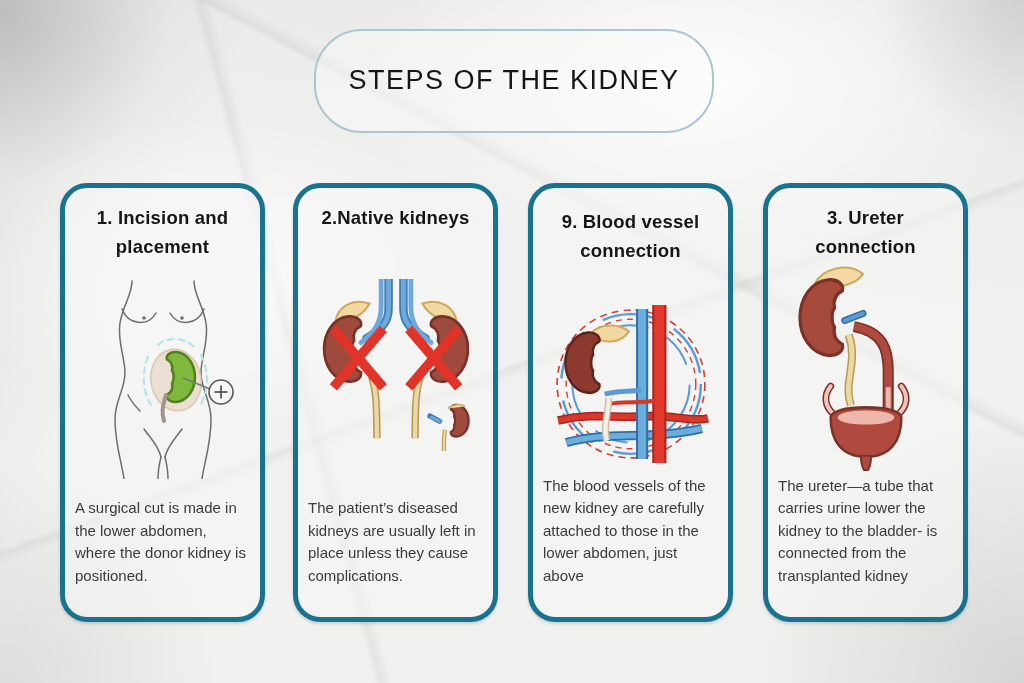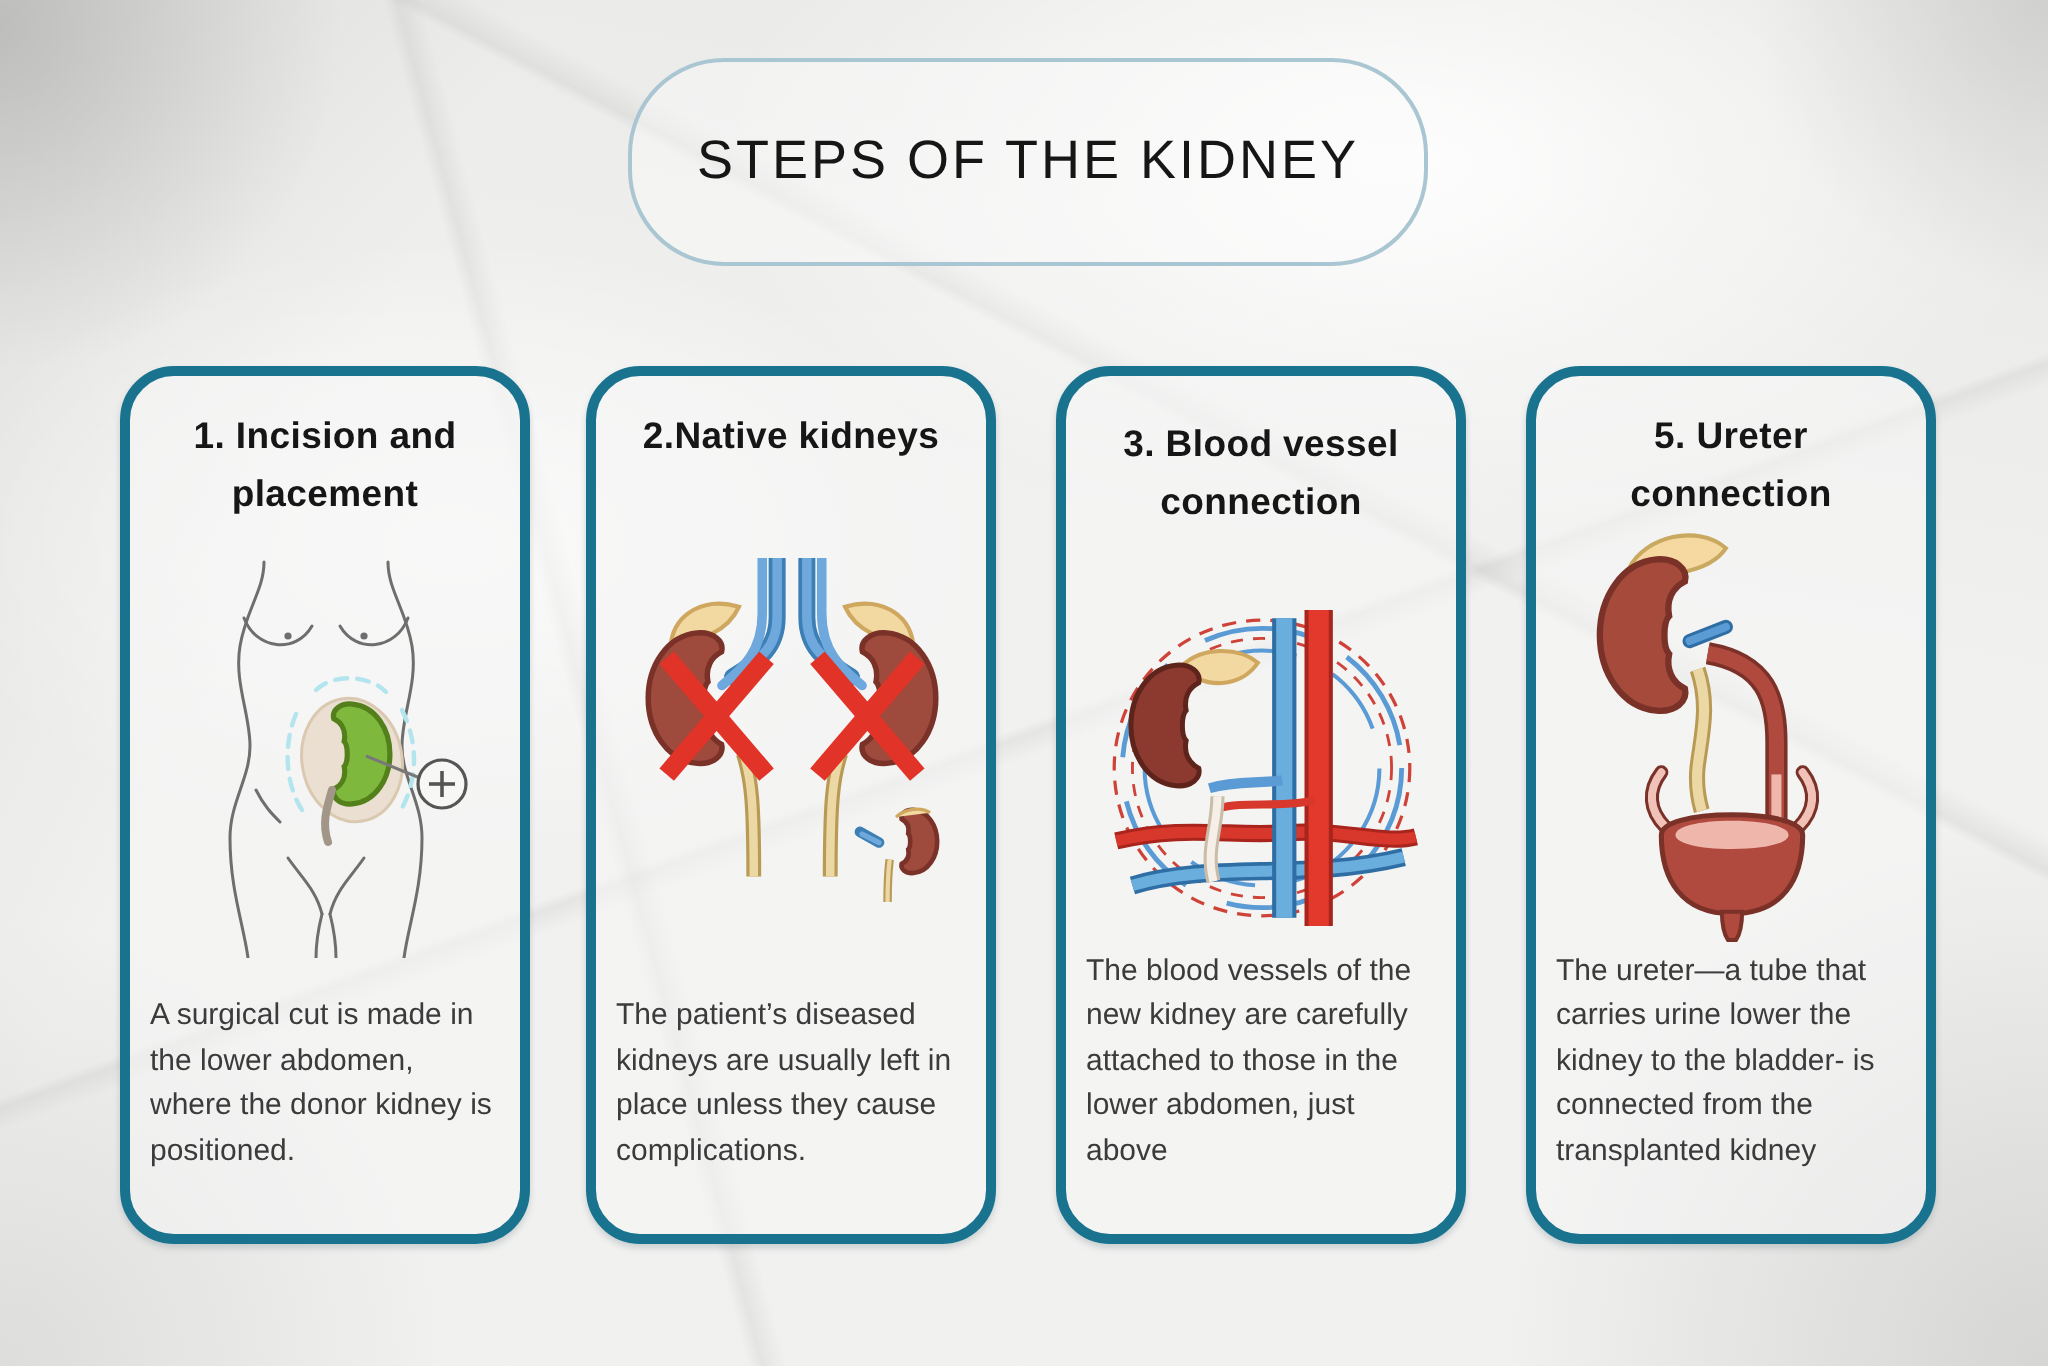--- a/index.html
+++ b/index.html
@@ -150,21 +150,21 @@
         <path d="M10,2 C14,-2 22,-3 26,0" fill="#f2d9a2" stroke="#cfa75f" stroke-width="1.5"></path>
       </g>
     </svg>
   </div>
   <div class="card-desc">The patient’s diseased kidneys are usually left in place unless they cause complications.</div>
 </div>
 
 <div class="card card3">
   <div class="card-illus-spacer" style="height:26px"></div>
   <div class="card-title" style="position:absolute; top:20px; left:0; right:0;">
-    <span>3. Blood vessel</span>
+    <span>9. Blood vessel</span>
     <span>connection</span>
   </div>
   <div class="card-illus" style="margin-top:64px">
     <svg width="166" height="166" viewBox="0 0 164 164">
       <circle cx="82" cy="82" r="73" fill="none" stroke="#cf4238" stroke-width="1.6" stroke-dasharray="7 5"></circle>
       <circle cx="82" cy="82" r="64" fill="none" stroke="#cf4238" stroke-width="1.4" stroke-dasharray="6 5"></circle>
       <circle cx="82" cy="82" r="69" fill="none" stroke="#5b9bd5" stroke-width="2.4" stroke-dasharray="52 22"></circle>
       <circle cx="82" cy="82" r="58" fill="none" stroke="#5b9bd5" stroke-width="2" stroke-dasharray="34 20" transform="rotate(40 82 82)"></circle>
       <path d="M10,118 C44,110 66,116 94,114 C122,112 142,120 158,116" stroke="#a8241c" stroke-width="8.5" fill="none"></path>
       <path d="M10,118 C44,110 66,116 94,114 C122,112 142,120 158,116" stroke="#d8382c" stroke-width="5.5" fill="none"></path>
@@ -182,21 +182,21 @@
       <g transform="translate(16,30) scale(0.62)">
         <path d="M38,2 C16,4 2,26 2,50 C2,74 16,96 38,98 C50,99 58,92 56,84 C48,80 44,72 46,62 C42,58 42,42 46,38 C44,28 48,20 56,16 C58,8 50,1 38,2 Z" fill="#8c3a30" stroke="#5e241c" stroke-width="4"></path>
       </g>
     </svg>
   </div>
   <div class="card-desc">The blood vessels of the new kidney are carefully attached to those in the lower abdomen, just above</div>
 </div>
 
 <div class="card card4">
   <div class="card-title">
-    <span>5. Ureter</span>
+    <span>3. Ureter</span>
     <span>connection</span>
   </div>
   <div class="card-illus">
     <svg width="152" height="207" viewBox="0 0 150 205">
       <path d="M24,20 C32,4 58,-2 72,10 C64,22 40,26 24,20 Z" fill="#f5d9a0" stroke="#c9a860" stroke-width="2"></path>
       <g transform="translate(8,14) scale(0.78)">
         <path d="M38,2 C16,4 2,26 2,50 C2,74 16,96 38,98 C50,99 58,92 56,84 C48,80 44,72 46,62 C42,58 42,42 46,38 C44,28 48,20 56,16 C58,8 50,1 38,2 Z" fill="#a64a3c" stroke="#7a3128" stroke-width="4"></path>
       </g>
       <path d="M54,56 l18,-7" stroke="#2f6ea5" stroke-width="7" stroke-linecap="round"></path>
       <path d="M54,56 l18,-7" stroke="#5b9bd5" stroke-width="4" stroke-linecap="round"></path>

